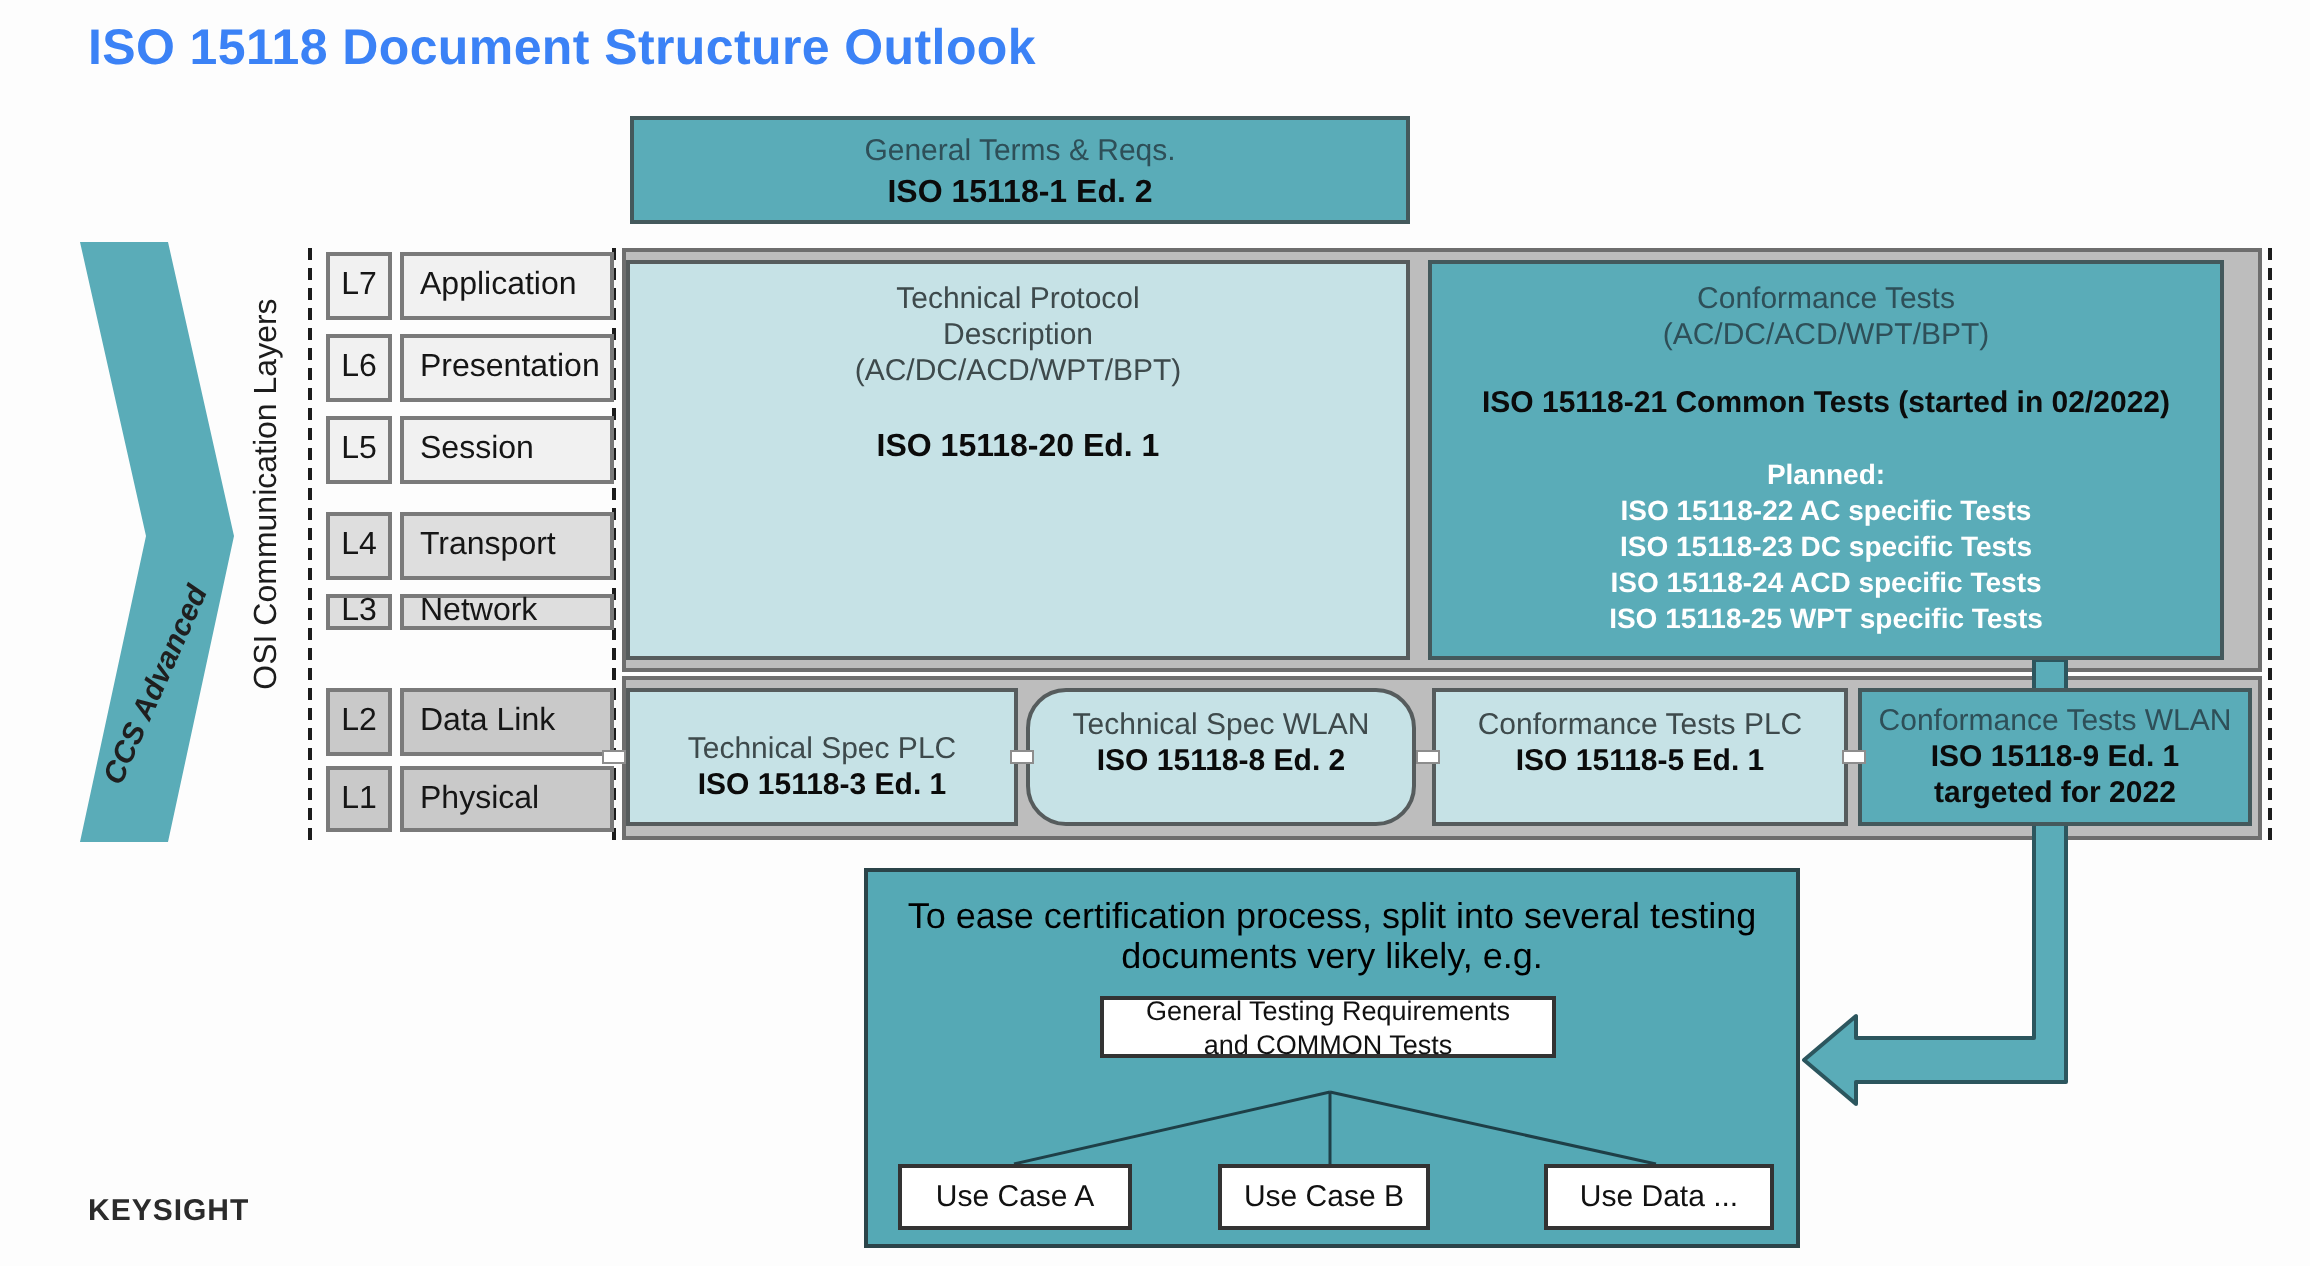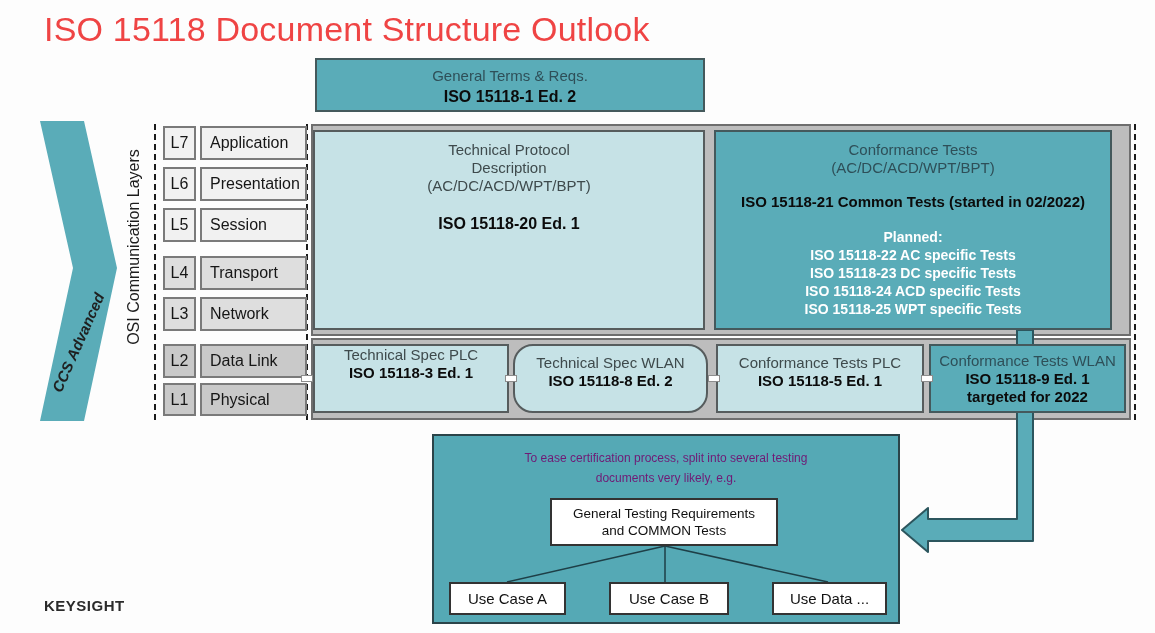--- a/index.html
+++ b/index.html
@@ -7,21 +7,21 @@
   .stage {
     position: relative; width: 1155px; height: 633px;
     background: #fdfdfd; overflow: hidden;
     font-family: "Liberation Sans", sans-serif;
     color: #1a1a1a;
   }
   .abs { position: absolute; }
 
   .slide-title {
     left: 44px; top: 10px; width: 700px;
-    font-size: 34px; font-weight: normal; color: #ef4444;
+    font-size: 25px; font-weight: bold; color: #3b82f6;
     letter-spacing: 0.2px;
   }
 
   .teal-box  { background: #5AACB8; border: 2px solid #44595c; }
   .light-box { background: #C6E2E6; border: 2px solid #565c5d; }
   .panel     { background: #BDBDBD; border: 2px solid #6E6E6E; }
 
   .dash { width: 0; border-left: 2px dashed #1c1c1c; }
 
   .layer-row { display: flex; gap: 4px; }
@@ -38,21 +38,21 @@
   .centered { text-align: center; }
   .head-slate { color: #2E4F58; font-size: 15px; line-height: 18px; }
   .head-gray  { color: #3E4A4C; font-size: 15px; line-height: 18px; }
   .doc-bold   { color: #0b0b0b; font-weight: bold; font-size: 16px; }
   .doc-bold-sm{ color: #0b0b0b; font-weight: bold; font-size: 15px; line-height: 18px; }
   .white-bold { color: #ffffff; font-weight: bold; font-size: 14px; line-height: 18px; }
 
   .notch { background: #ffffff; border: 1px solid #8d8d8d; }
 
   .cert-box { background: #55A9B5; border: 2px solid #2b4449; }
-  .cert-title { color: #701a75; font-size: 12px; line-height: 20px; }
+  .cert-title { color: #000000; font-size: 18px; line-height: 20px; }
   .white-node {
     background: #ffffff; border: 2px solid #333333;
     display: flex; flex-direction: column; align-items: center; justify-content: center;
     color: #111111;
   }
   .gt-line { font-size: 13.5px; line-height: 17px; }
   .uc-label { font-size: 15px; }
 
   .rot-label { transform-origin: center center; text-align: center; }
   .osi-label { font-size: 16px; color: #1c1c1c; }
@@ -100,21 +100,21 @@
     <div class="lname">Presentation</div>
   </div>
   <div class="abs layer-row s-light" style="left:163px;top:208px;width:144px;height:34px;">
     <div class="lcell">L5</div>
     <div class="lname">Session</div>
   </div>
   <div class="abs layer-row s-mid" style="left:163px;top:256px;width:144px;height:34px;justify-content:space-between;">
     <div class="lcell">L4</div>
     <div class="lname">Transport</div>
   </div>
-  <div class="abs layer-row s-mid" style="left:163px;top:297px;width:144px;height:34px;">
+  <div class="abs layer-row s-mid" style="left:163px;top:297px;width:144px;height:18px;">
     <div class="lcell">L3</div>
     <div class="lname">Network</div>
   </div>
   <div class="abs layer-row s-dark" style="left:163px;top:344px;width:144px;height:34px;">
     <div class="lcell">L2</div>
     <div class="lname">Data Link</div>
   </div>
   <div class="abs layer-row s-dark" style="left:163px;top:383px;width:144px;height:33px;">
     <div class="lcell">L1</div>
     <div class="lname">Physical</div>
@@ -131,21 +131,21 @@
     <div class="head-slate">Conformance Tests</div>
     <div class="head-slate">(AC/DC/ACD/WPT/BPT)</div>
     <div class="doc-bold-sm" style="margin-top:16px;">ISO 15118-21 Common Tests (started in 02/2022)</div>
     <div class="white-bold" style="margin-top:17px;">Planned:</div>
     <div class="white-bold">ISO 15118-22 AC specific Tests</div>
     <div class="white-bold">ISO 15118-23 DC specific Tests</div>
     <div class="white-bold">ISO 15118-24 ACD specific Tests</div>
     <div class="white-bold">ISO 15118-25 WPT specific Tests</div>
   </div>
 
-  <div class="abs light-box centered" style="left:313px;top:344px;width:196px;height:69px;padding-top:0;">
+  <div class="abs light-box centered" style="left:313px;top:344px;width:196px;height:69px;padding-top:20px;">
     <div class="head-gray">Technical Spec PLC</div>
     <div class="doc-bold-sm">ISO 15118-3 Ed. 1</div>
   </div>
   <div class="abs light-box centered" style="left:513px;top:344px;width:195px;height:69px;padding-top:8px;border-radius:20px;">
     <div class="head-gray">Technical Spec WLAN</div>
     <div class="doc-bold-sm">ISO 15118-8 Ed. 2</div>
   </div>
   <div class="abs light-box centered" style="left:716px;top:344px;width:208px;height:69px;padding-top:8px;">
     <div class="head-gray">Conformance Tests PLC</div>
     <div class="doc-bold-sm">ISO 15118-5 Ed. 1</div>
@@ -166,29 +166,29 @@
       <div>To ease certification process, split into several testing</div>
       <div>documents very likely, e.g.</div>
     </div>
 
     <svg class="abs" style="left:0;top:0;" width="464" height="186" viewBox="0 0 464 186">
       <line x1="231" y1="110" x2="73" y2="146" stroke="#1e3f47" stroke-width="1.5"></line>
       <line x1="231" y1="110" x2="231" y2="146" stroke="#1e3f47" stroke-width="1.5"></line>
       <line x1="231" y1="110" x2="394" y2="146" stroke="#1e3f47" stroke-width="1.5"></line>
     </svg>
 
-    <div class="abs white-node" style="left:116px;top:62px;width:228px;height:48px;">
+    <div class="abs white-node" style="left:116px;top:62px;width:228px;height:31px;">
       <div class="gt-line">General Testing Requirements</div>
       <div class="gt-line">and COMMON Tests</div>
     </div>
 
     <div class="abs white-node" style="left:15px;top:146px;width:117px;height:33px;">
       <div class="uc-label">Use Case A</div>
     </div>
-    <div class="abs white-node" style="left:175px;top:146px;width:120px;height:33px;">
+    <div class="abs white-node" style="left:175px;top:146px;width:106px;height:33px;">
       <div class="uc-label">Use Case B</div>
     </div>
     <div class="abs white-node" style="left:338px;top:146px;width:115px;height:33px;">
       <div class="uc-label">Use Data ...</div>
     </div>
   </div>
 
   <div class="abs brand" style="left:44px;top:591px;height:22px;">
     <svg width="24" height="20" viewBox="0 0 24 20">
       <polyline points="1,13 5,4 9,16 13,3 17,13 21,8 23,11" fill="none" stroke="#E8112D" stroke-width="2.6" stroke-linecap="round" stroke-linejoin="round"></polyline>

